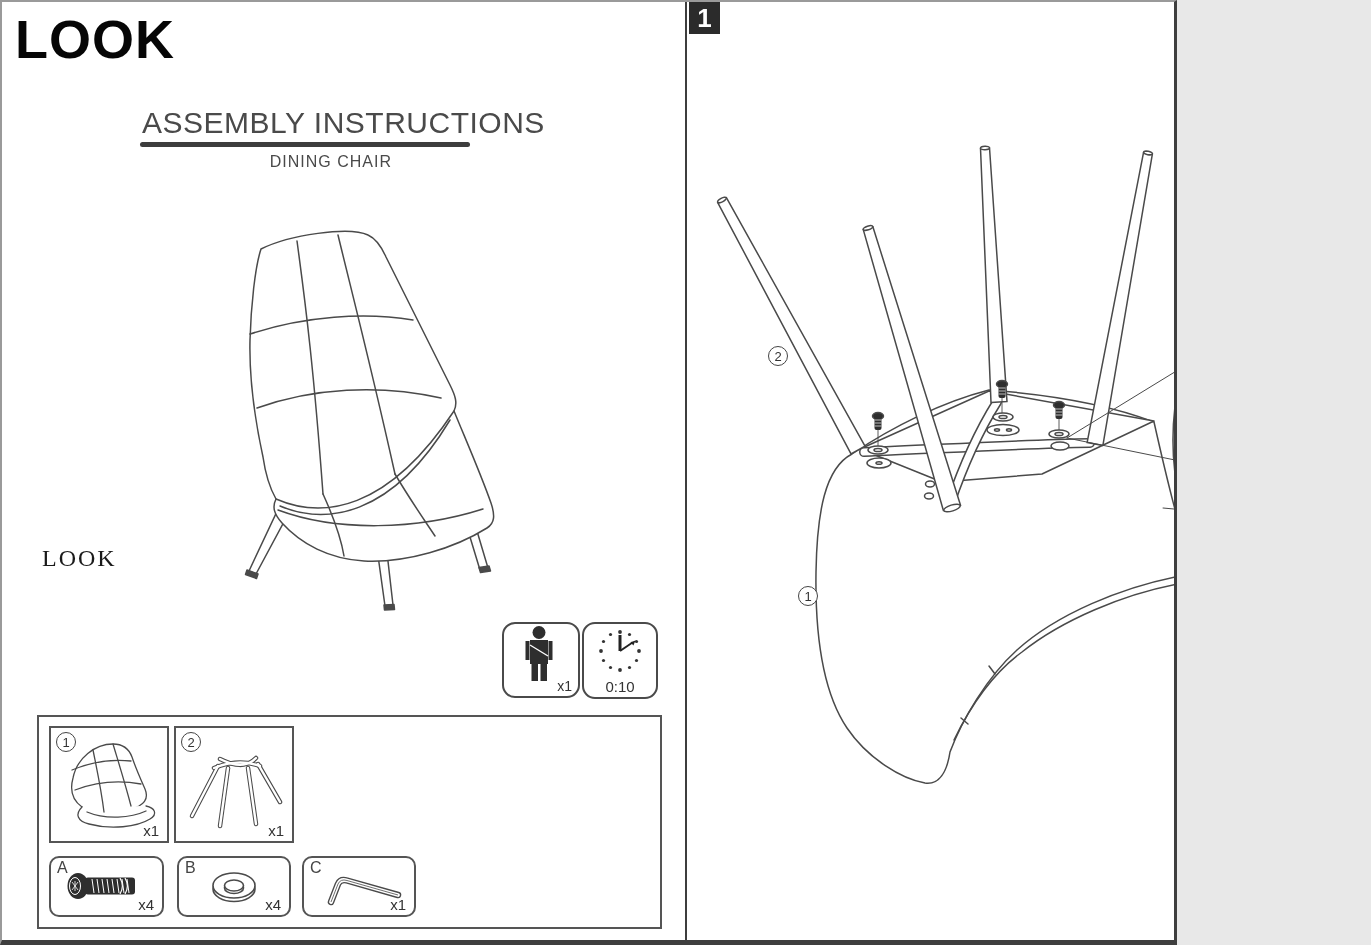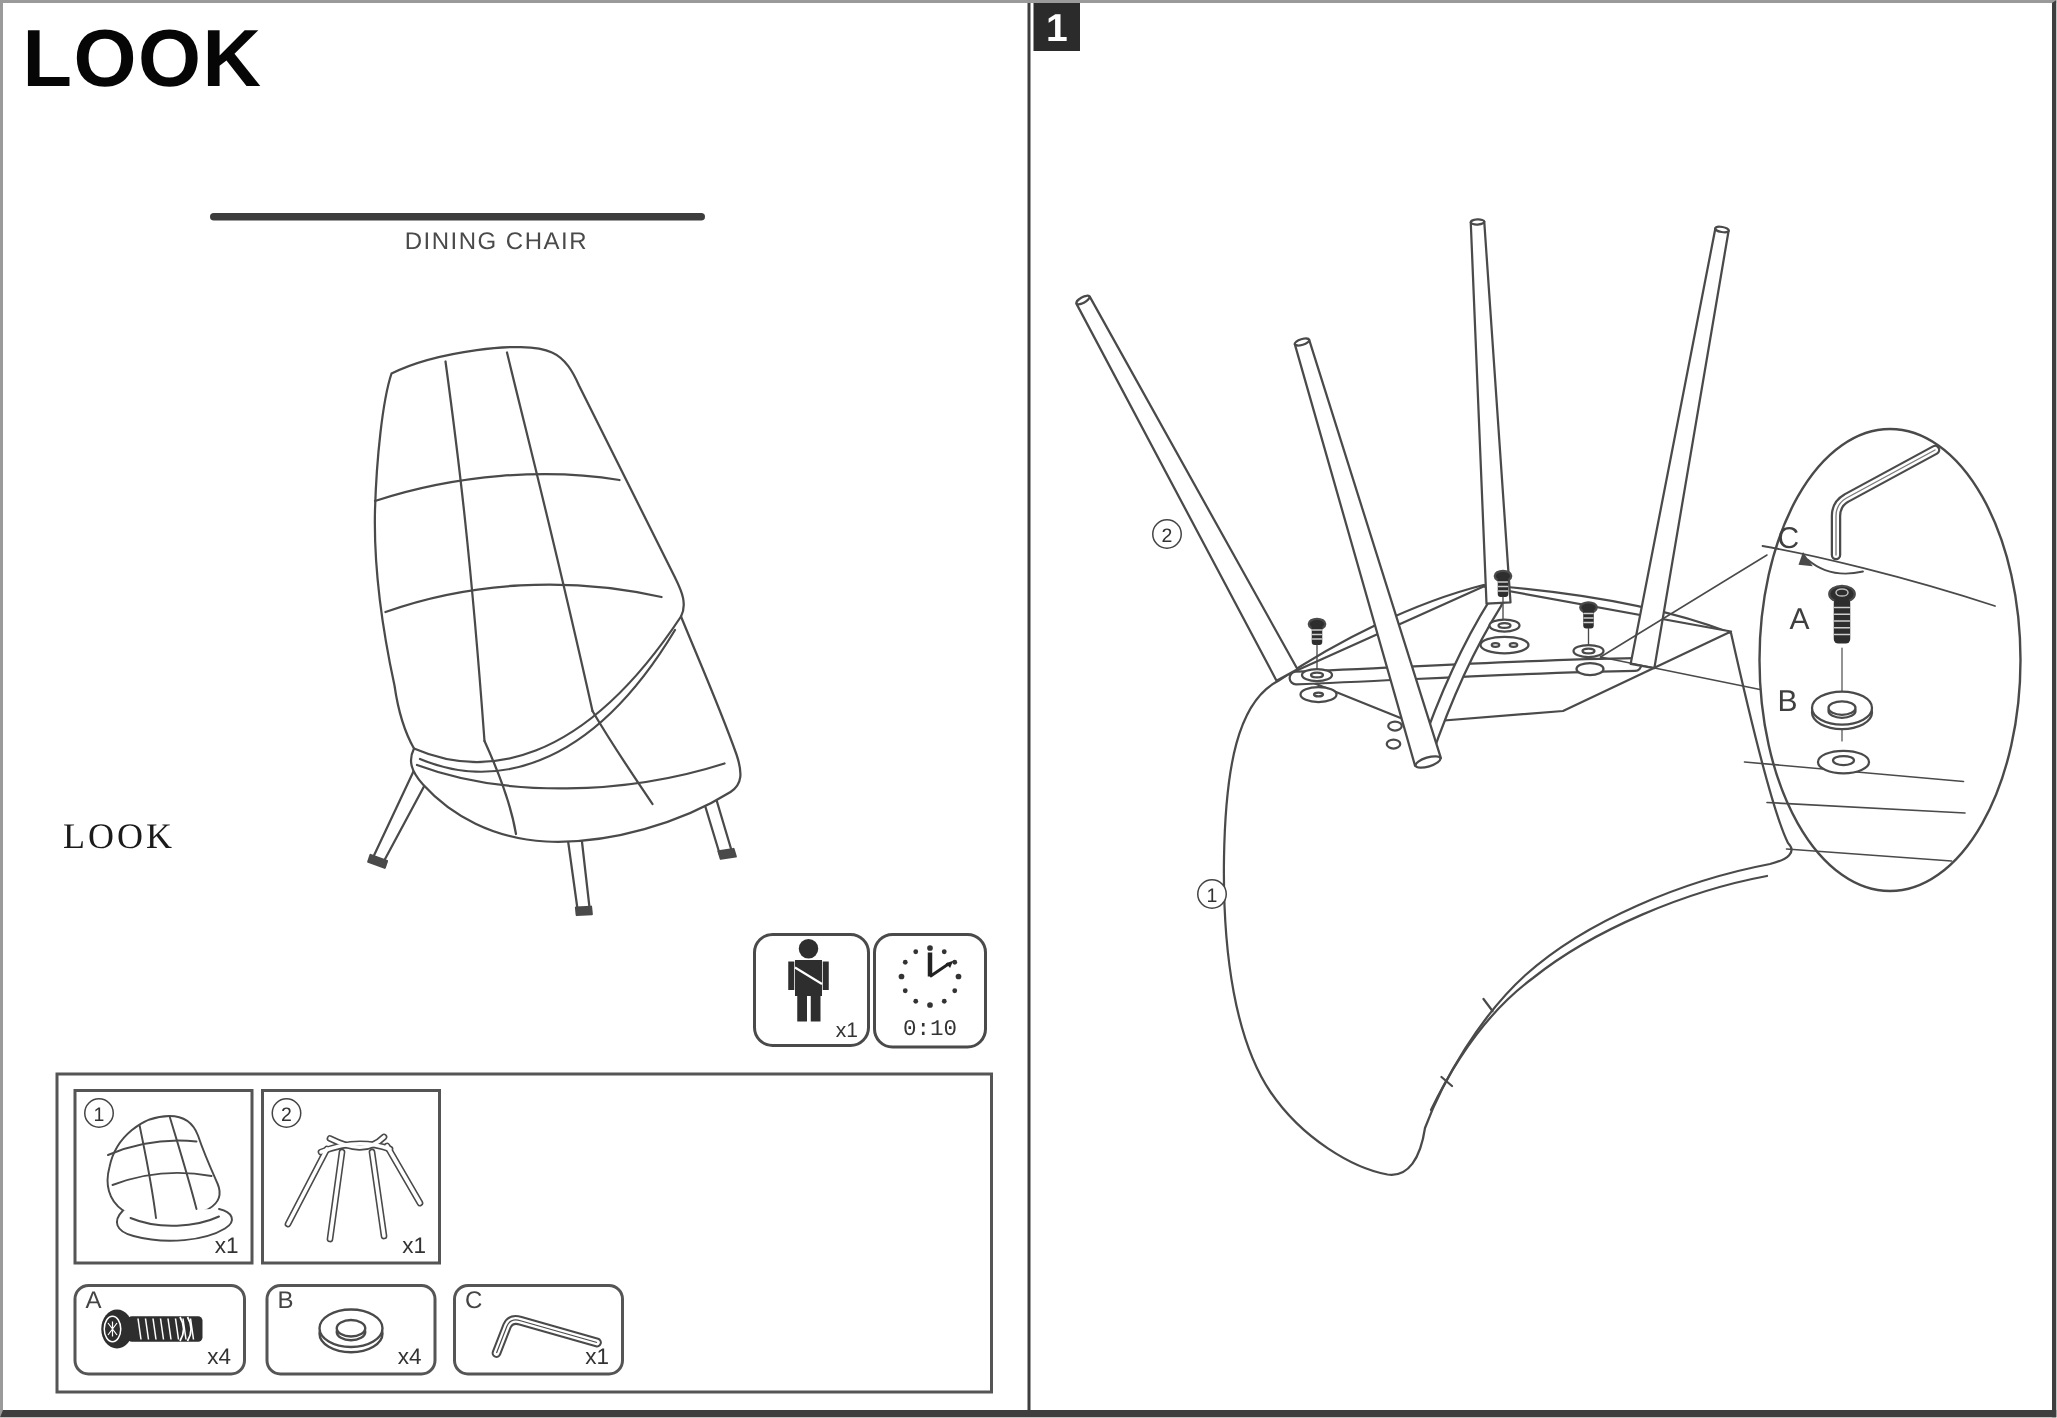--- a/index.html
+++ b/index.html
@@ -1,37 +1,37 @@
 <!DOCTYPE html>
 <html><head>
 <meta charset="utf-8">
 <style>
   html,body{margin:0;padding:0;background:#e8e8e8;}
   .sheet{
-    position:relative;width:1371px;height:945px;background:#ffffff;
+    position:relative;width:1177px;height:945px;background:#ffffff;
     font-family:"Liberation Sans",sans-serif;overflow:hidden;box-sizing:border-box;
     border-left:2px solid #9a9a9a;border-top:2px solid #9a9a9a;
     border-right:3px solid #3e3e3e;border-bottom:5px solid #3e3e3e;
   }
   .abs{position:absolute;}
   .page-divider{left:683px;top:0;width:2px;height:945px;background:#3e3e3e;}
 
   
   .logo{left:13px;top:6px;font-size:54px;font-weight:bold;color:#060606;letter-spacing:1px;}
   .title{left:140px;top:104px;width:340px;text-align:center;font-size:30px;color:#4a4a4a;letter-spacing:.5px;white-space:nowrap;}
   .title-rule{left:138px;top:140px;width:330px;height:5px;background:#3d3d3d;border-radius:3px;}
   .subtitle{left:150px;top:151px;width:240px;text-align:right;font-size:16px;color:#4a4a4a;letter-spacing:1px;}
   .brand-mark{left:40px;top:543px;font-family:"Liberation Serif",serif;font-size:24px;color:#1a1a1a;letter-spacing:2px;}
   .importer{left:37px;top:578px;width:208px;height:122px;border:2px solid #1c1c1c;box-sizing:border-box;
     padding:7px 9px;font-family:"Liberation Serif",serif;font-weight:bold;font-size:12.5px;line-height:15.6px;color:#111;}
 
   
   .badge-box{border:2px solid #4a4a4a;border-radius:13px;box-sizing:border-box;background:#fff;}
   .person-box{left:500px;top:620px;width:78px;height:76px;}
-  .clock-box{left:580px;top:620px;width:76px;height:77px;font-family:Liberation Mono, monospace;}
+  .clock-box{left:580px;top:620px;width:76px;height:77px;}
   .badge-qty{position:absolute;right:6px;bottom:2px;font-size:14px;color:#333;}
   .badge-time{position:absolute;left:0;right:0;bottom:2px;text-align:center;font-size:15px;color:#333;}
 
   
   .parts-wrap{left:35px;top:713px;width:625px;height:214px;border:2px solid #555;box-sizing:border-box;background:#fff;}
   .pbox{position:absolute;border:2px solid #555;box-sizing:border-box;background:#fff;}
   .pbox1{left:10px;top:9px;width:120px;height:117px;}
   .pbox2{left:135px;top:9px;width:120px;height:117px;}
   .hwbox{position:absolute;border:2px solid #555;border-radius:10px;box-sizing:border-box;background:#fff;}
   .hwA{left:10px;top:139px;width:115px;height:61px;}
@@ -49,20 +49,21 @@
   .callout{font-size:20px;color:#3f3f3f;}
   svg{display:block;}
   svg *{vector-effect:non-scaling-stroke;}
 </style>
 </head>
 <body>
 
 <div class="sheet">
 
   <div class="abs logo">LOOK</div>
+  <div class="abs title">ASSEMBLY INSTRUCTIONS</div>
   <div class="abs title-rule"></div>
   <div class="abs subtitle">DINING CHAIR</div>
 
   <svg class="abs" style="left:215px;top:220px" width="300" height="400" viewBox="0 0 300 400">
     <g fill="none" stroke="#4a4a4a" stroke-width="1.5" stroke-linejoin="round" stroke-linecap="round">
 
       <path fill="#fff" d="M71 266 L83 270 L39 352 L32 349 Z"></path>
       <path d="M30 348 L41 352 L39.5 356.5 L28.5 352.5 Z" fill="#4a4a4a"></path>
       <path fill="#fff" d="M112 280 L122 283 L141 314 L133 316 Z"></path>
       <path fill="#fff" d="M153 276 L164 278 L176 383 L168 384 Z"></path>

